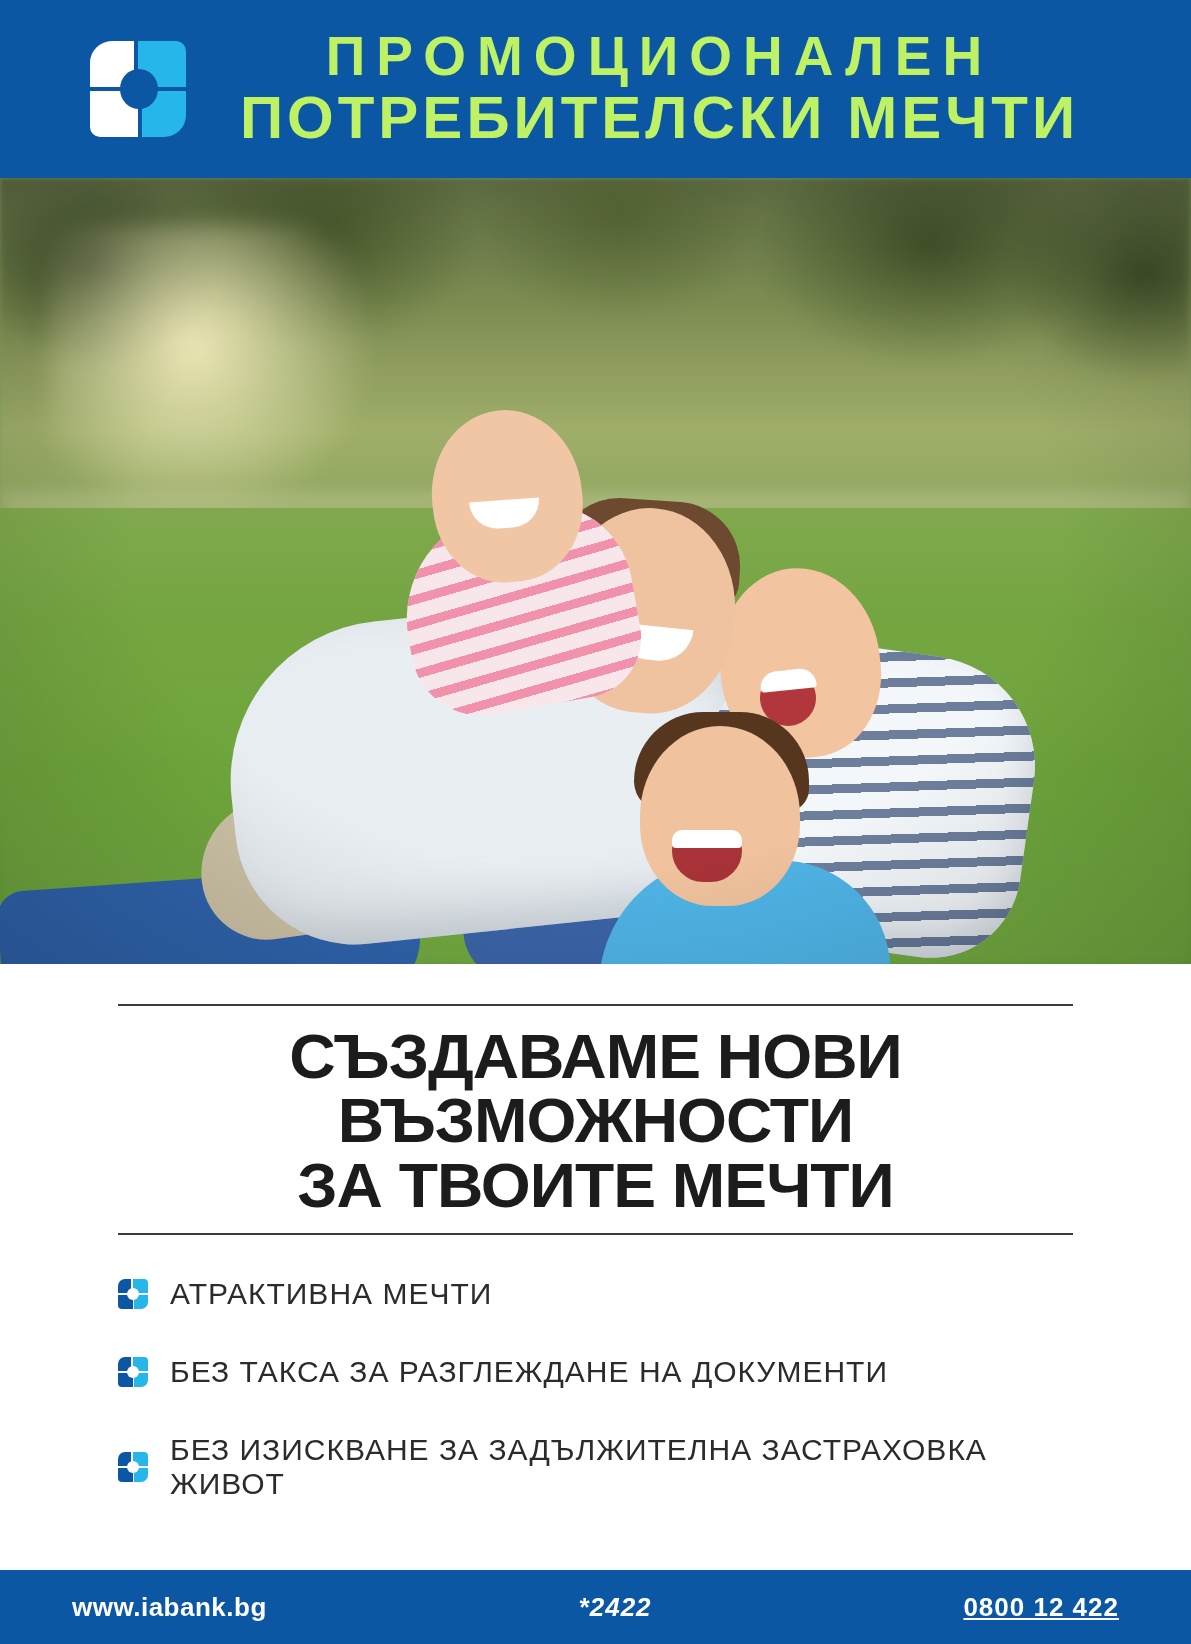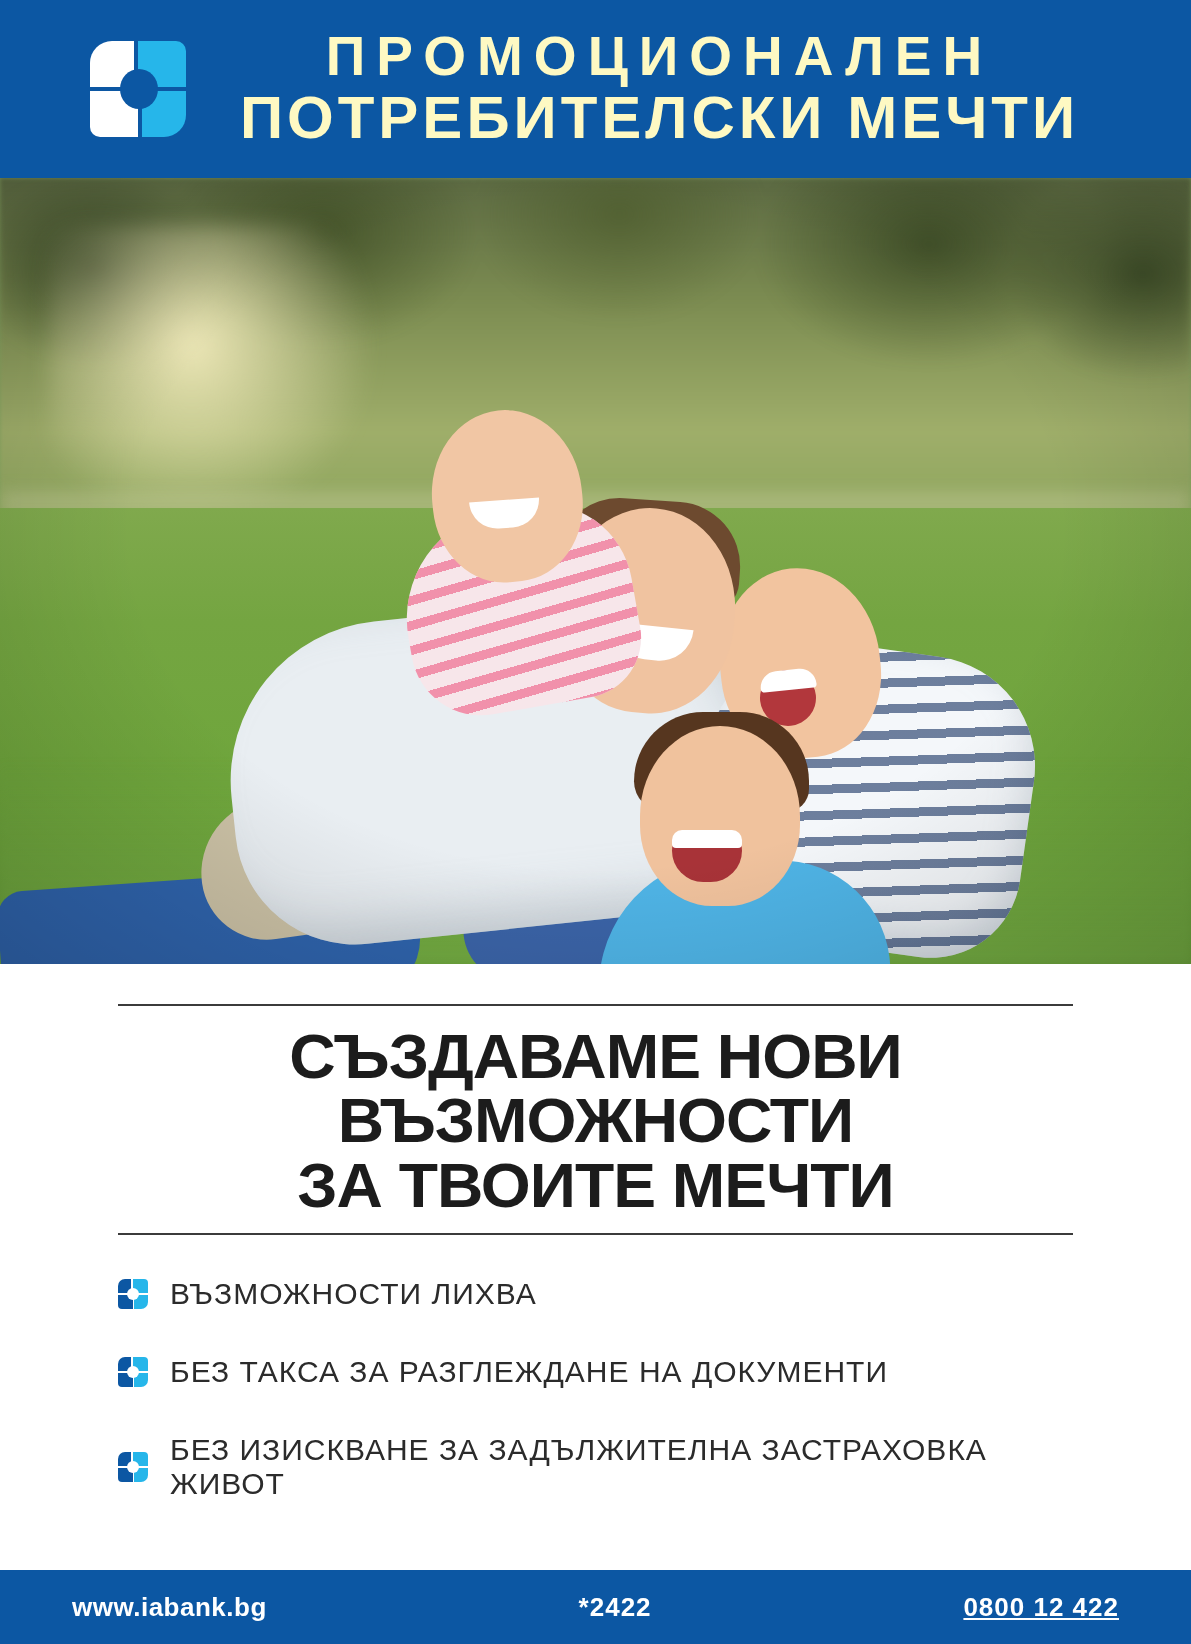--- a/index.html
+++ b/index.html
@@ -69,21 +69,21 @@
   }
   .logo-mark .notch {
     position: absolute;
     background: #0c57a3;
     left: 30px; top: 28px; width: 38px; height: 40px;
     border-radius: 50%;
   }
   .header-titles {
     flex: 1 1 auto;
     text-align: center;
-    color: #fef9c3;
+    color: #bef264;
     padding-right: 40px;
   }
   .header-line1 {
     font-size: 55px;
     font-weight: bold;
     letter-spacing: 11px;
     line-height: 1.04;
     white-space: nowrap;
   }
   .header-line2 {
@@ -381,21 +381,21 @@
     background: #0c57a3;
     display: flex;
     align-items: center;
     color: #ffffff;
     font-weight: bold;
     font-size: 26px;
     box-sizing: border-box;
     padding: 0 72px;
   }
   .footer .site { flex: 0 0 auto; letter-spacing: 0.5px; }
-  .footer .short { flex: 1 1 auto; text-align: center; letter-spacing: 1px; }
+  .footer .short { flex: 1 1 auto; text-align: center; letter-spacing: 1px; font-style: italic; }
   .footer .phone { flex: 0 0 auto; letter-spacing: 1px; text-decoration: underline; }
 </style>
 </head>
 <body>
 
 <div class="poster">
 
   <div class="header">
     <div class="logo-mark">
       <span class="lm-sq q2"></span>
@@ -460,21 +460,21 @@
 
     <div class="bullets">
       <div class="bullet">
         <span class="bullet-icon">
           <i class="b2"></i>
             <i class="b1"></i>
             <i class="b3"></i>
             <i class="b4"></i>
             <i class="bn"></i>
         </span>
-        <span class="bullet-text">ВЪЗМОЖНОСТИ ЛИХВА</span>
+        <span class="bullet-text">АТРАКТИВНА МЕЧТИ</span>
       </div>
       <div class="bullet">
         <span class="bullet-icon">
           <i class="b2"></i>
             <i class="b1"></i>
             <i class="b3"></i>
             <i class="b4"></i>
             <i class="bn"></i>
         </span>
         <span class="bullet-text">БЕЗ ТАКСА ЗА РАЗГЛЕЖДАНЕ НА ДОКУМЕНТИ</span>

